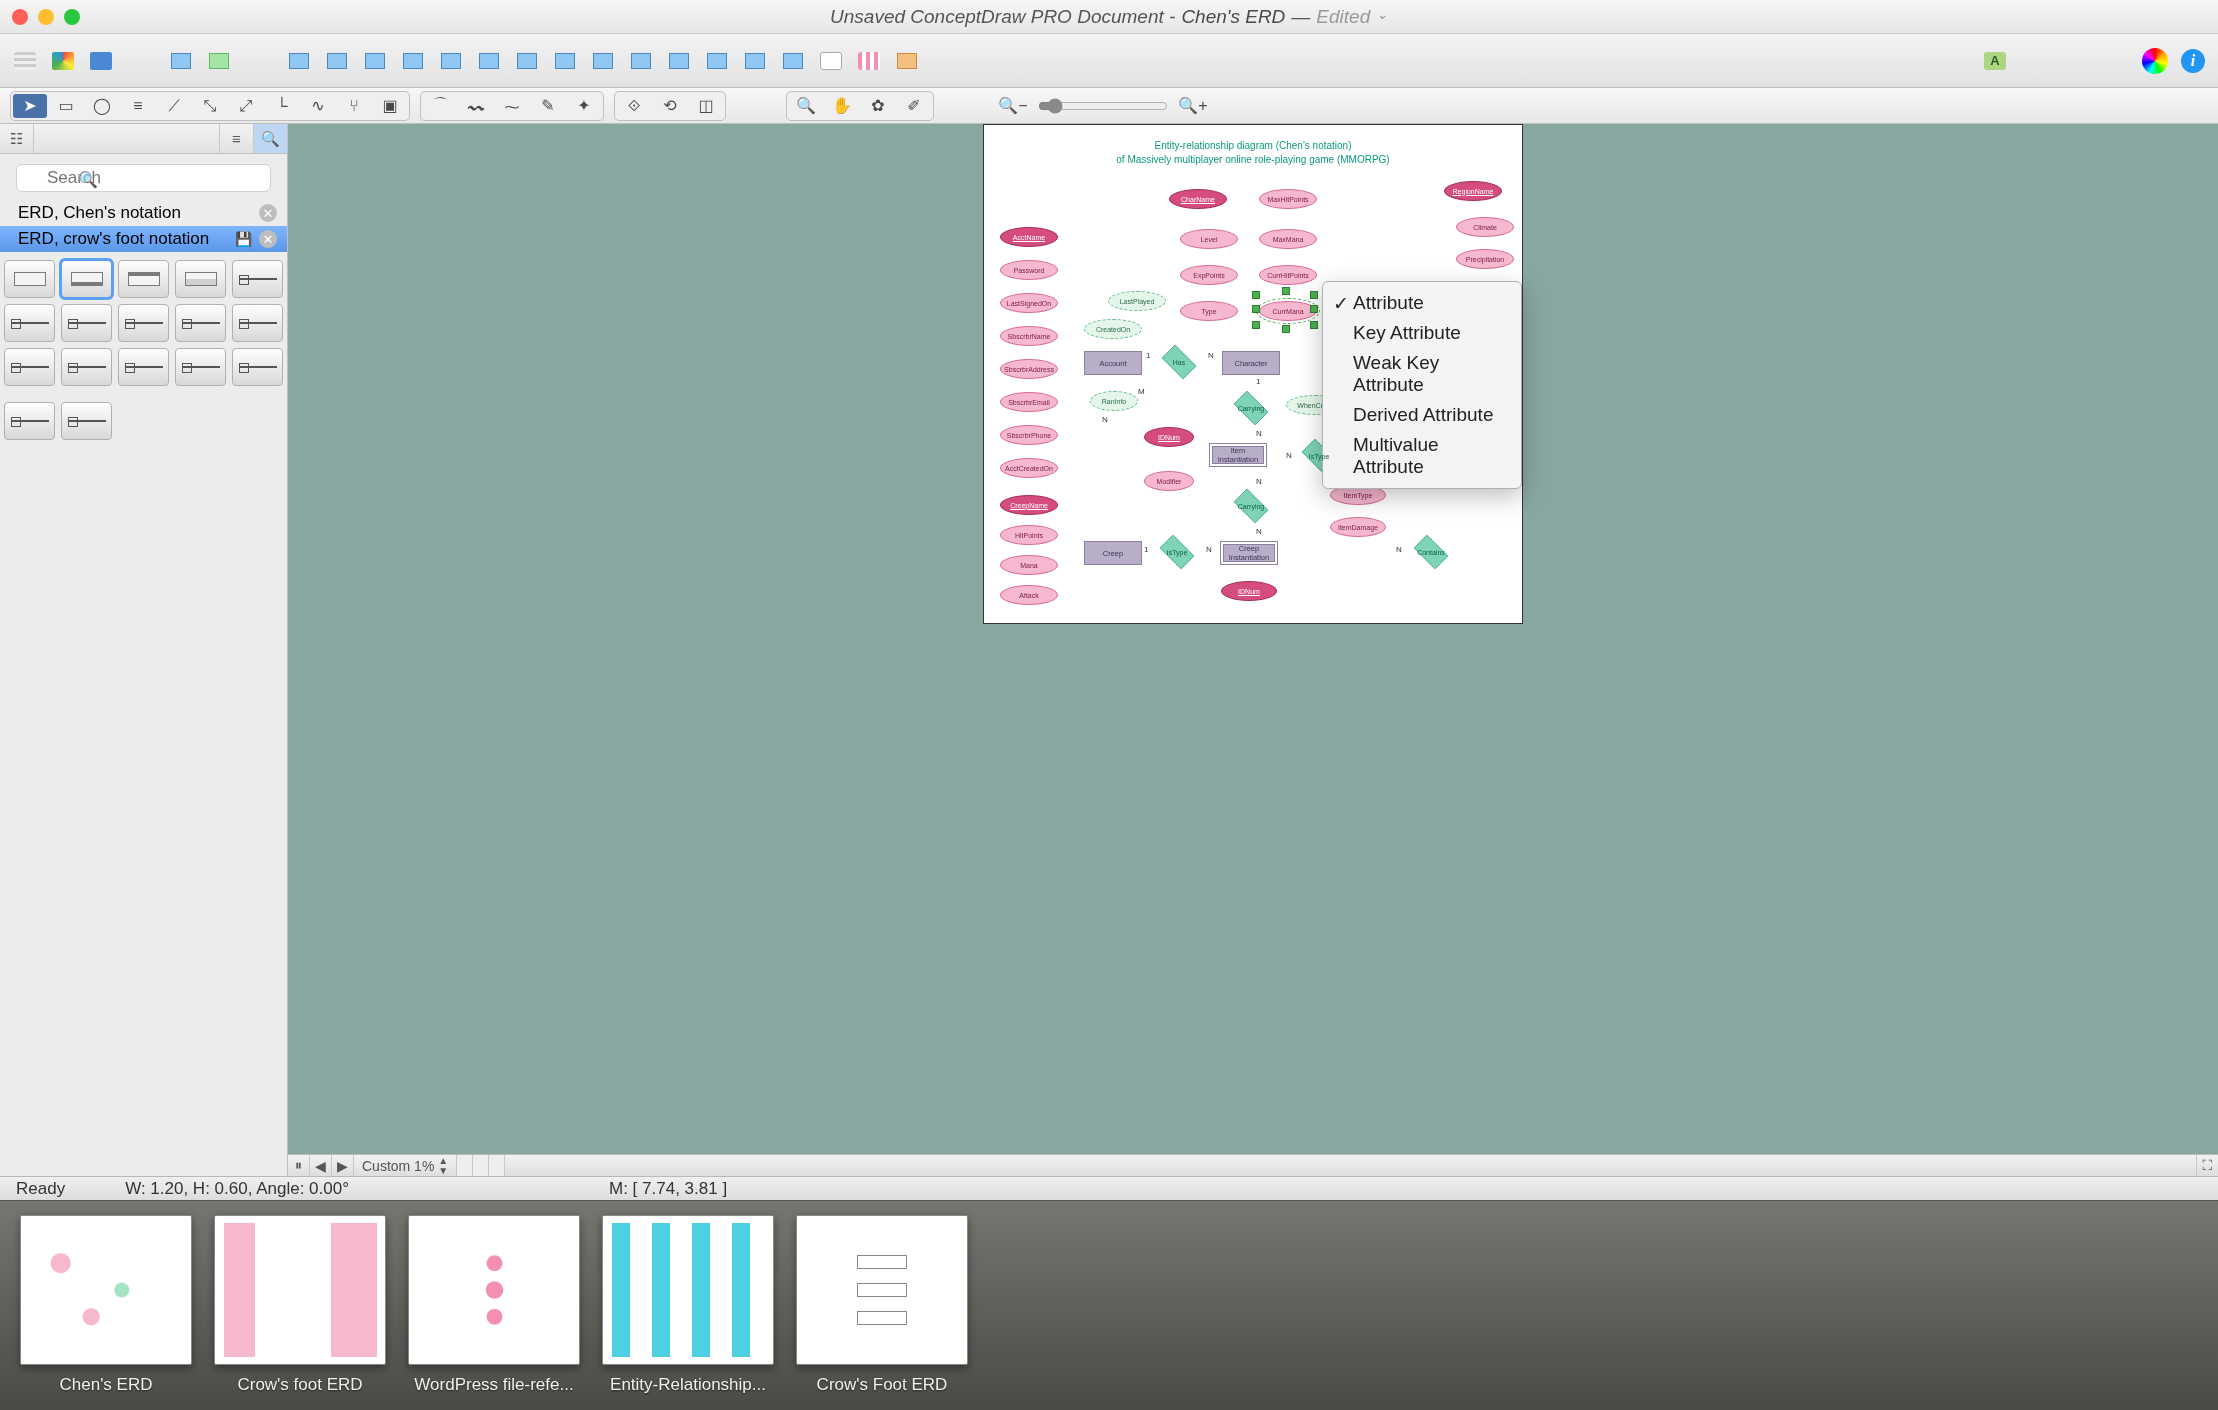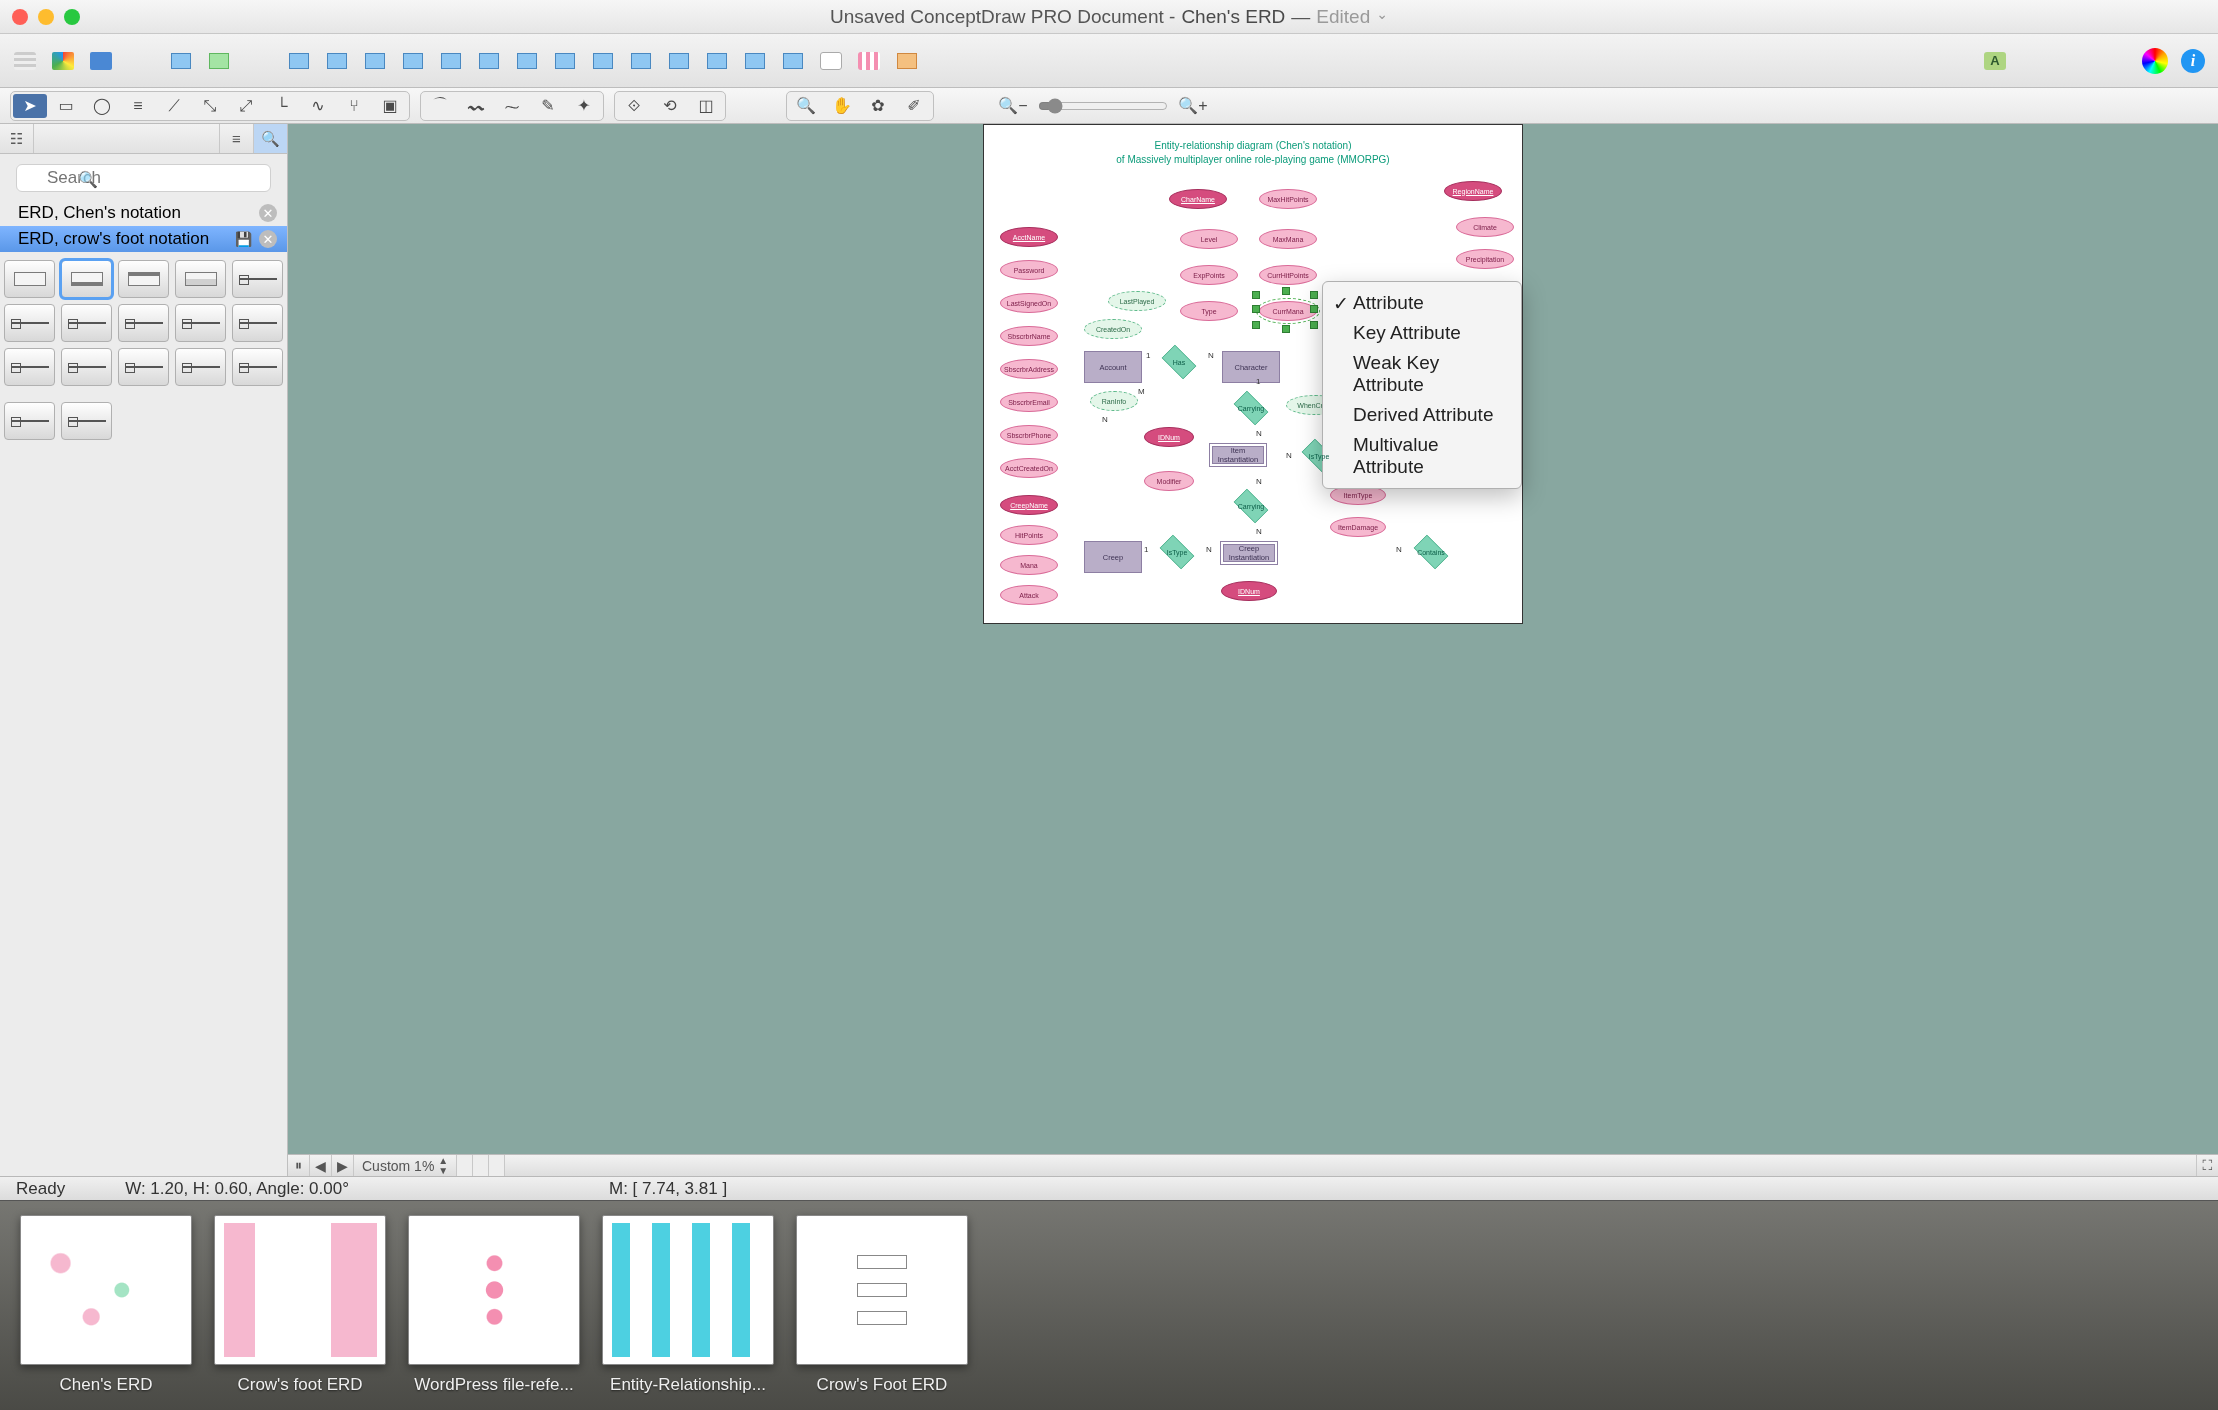--- a/index.html
+++ b/index.html
@@ -6,21 +6,21 @@
   html, body { width: 100%; height: 100%; background: #f0f0f0; }
   body { display: flex; flex-direction: column; height: 100vh; overflow: hidden; }
 
   
   .titlebar { height: 34px; background: linear-gradient(#f6f6f6,#e6e6e6); border-bottom: 1px solid #c8c8c8; display: flex; align-items: center; padding: 0 12px; font-size: 19px; color: #555; position: relative; }
   .traffic { display: flex; gap: 10px; position: absolute; left: 12px; }
   .traffic span { width: 16px; height: 16px; border-radius: 50%; display: inline-block; }
   .tl-close { background: #ff5f57; }
   .tl-min { background: #febc2e; }
   .tl-max { background: #28c840; }
-  .title-center { margin: 0 auto; display: flex; align-items: flex-start; gap: 6px; }
+  .title-center { margin: 0 auto; display: flex; align-items: flex-start; gap: 6px; font-style: italic; }
   .title-doc { font-weight: 400; color: #4a4a4a; }
   .title-edited { color: #9a9a9a; }
   .title-chevron { color: #9a9a9a; font-size: 14px; }
 
   
   .toolbar-main { height: 54px; background: linear-gradient(#f3f3f3,#e2e2e2); border-bottom: 1px solid #bdbdbd; display: flex; align-items: center; padding: 0 10px; gap: 10px; }
   .tb-group { display: flex; gap: 8px; align-items: center; }
   .tb-sep { width: 30px; }
   .tb-icon { width: 30px; height: 30px; display: flex; align-items: center; justify-content: center; border-radius: 4px; }
   .icon-square { width: 22px; height: 18px; border-radius: 3px; }
@@ -65,21 +65,21 @@
   
   .canvas-wrap { flex: 1; display: flex; flex-direction: column; background: #88a7a0; overflow: hidden; }
   .canvas-scroll { flex: 1; overflow: auto; display: flex; align-items: flex-start; justify-content: center; padding: 0; position: relative; }
   .canvas { width: 540px; height: 500px; background: #fff; border: 1px solid #333; margin-top: 0; position: relative; font-size: 8px; }
   .canvas-title { text-align: center; color: #0b9b7a; font-size: 10px; padding-top: 14px; line-height: 1.35; }
 
   
   .attr { position: absolute; width: 58px; height: 20px; background: #f6b8cf; border: 1px solid #d96b98; border-radius: 50%; display: flex; align-items: center; justify-content: center; color: #7a1b46; font-size: 7px; text-align: center; }
   .attr.key { background: #d54c7e; color: #fff; text-decoration: underline; border-color: #a62f5d; }
   .attr.derived { border-style: dashed; background: #e4f6e9; border-color: #5db98a; color: #2d6b49; }
-  .ent { position: absolute; width: 58px; height: 32px; background: #b9aec8; border: 1px solid #8d7fa3; display: flex; align-items: center; justify-content: center; color: #3e3354; font-size: 7.5px; text-align: center; }
+  .ent { position: absolute; width: 58px; height: 24px; background: #b9aec8; border: 1px solid #8d7fa3; display: flex; align-items: center; justify-content: center; color: #3e3354; font-size: 7.5px; text-align: center; }
   .ent.weak { box-shadow: inset 0 0 0 2px #fff, inset 0 0 0 3px #8d7fa3; height: 24px; }
   .rel { position: absolute; width: 42px; height: 26px; display: flex; align-items: center; justify-content: center; font-size: 7px; color: #0b5d47; }
   .rel::before { content: ''; position: absolute; inset: 0; background: #7fd4b6; border: 1px solid #3aa67e; transform: rotate(45deg) scale(0.72,0.72); }
   .rel span { position: relative; z-index: 1; }
   .card { position: absolute; font-size: 8px; color: #333; }
   .sel-handles { position: absolute; width: 60px; height: 44px; }
   .sel-handles .h { position: absolute; width: 8px; height: 8px; background: #4caf50; border: 1px solid #2e7d32; }
 
   
   .ctx-menu { position: absolute; background: #f4f4f4; border: 1px solid #b0b0b0; border-radius: 6px; padding: 6px 0; box-shadow: 0 8px 24px rgba(0,0,0,0.25); font-size: 19px; color: #222; min-width: 200px; }

